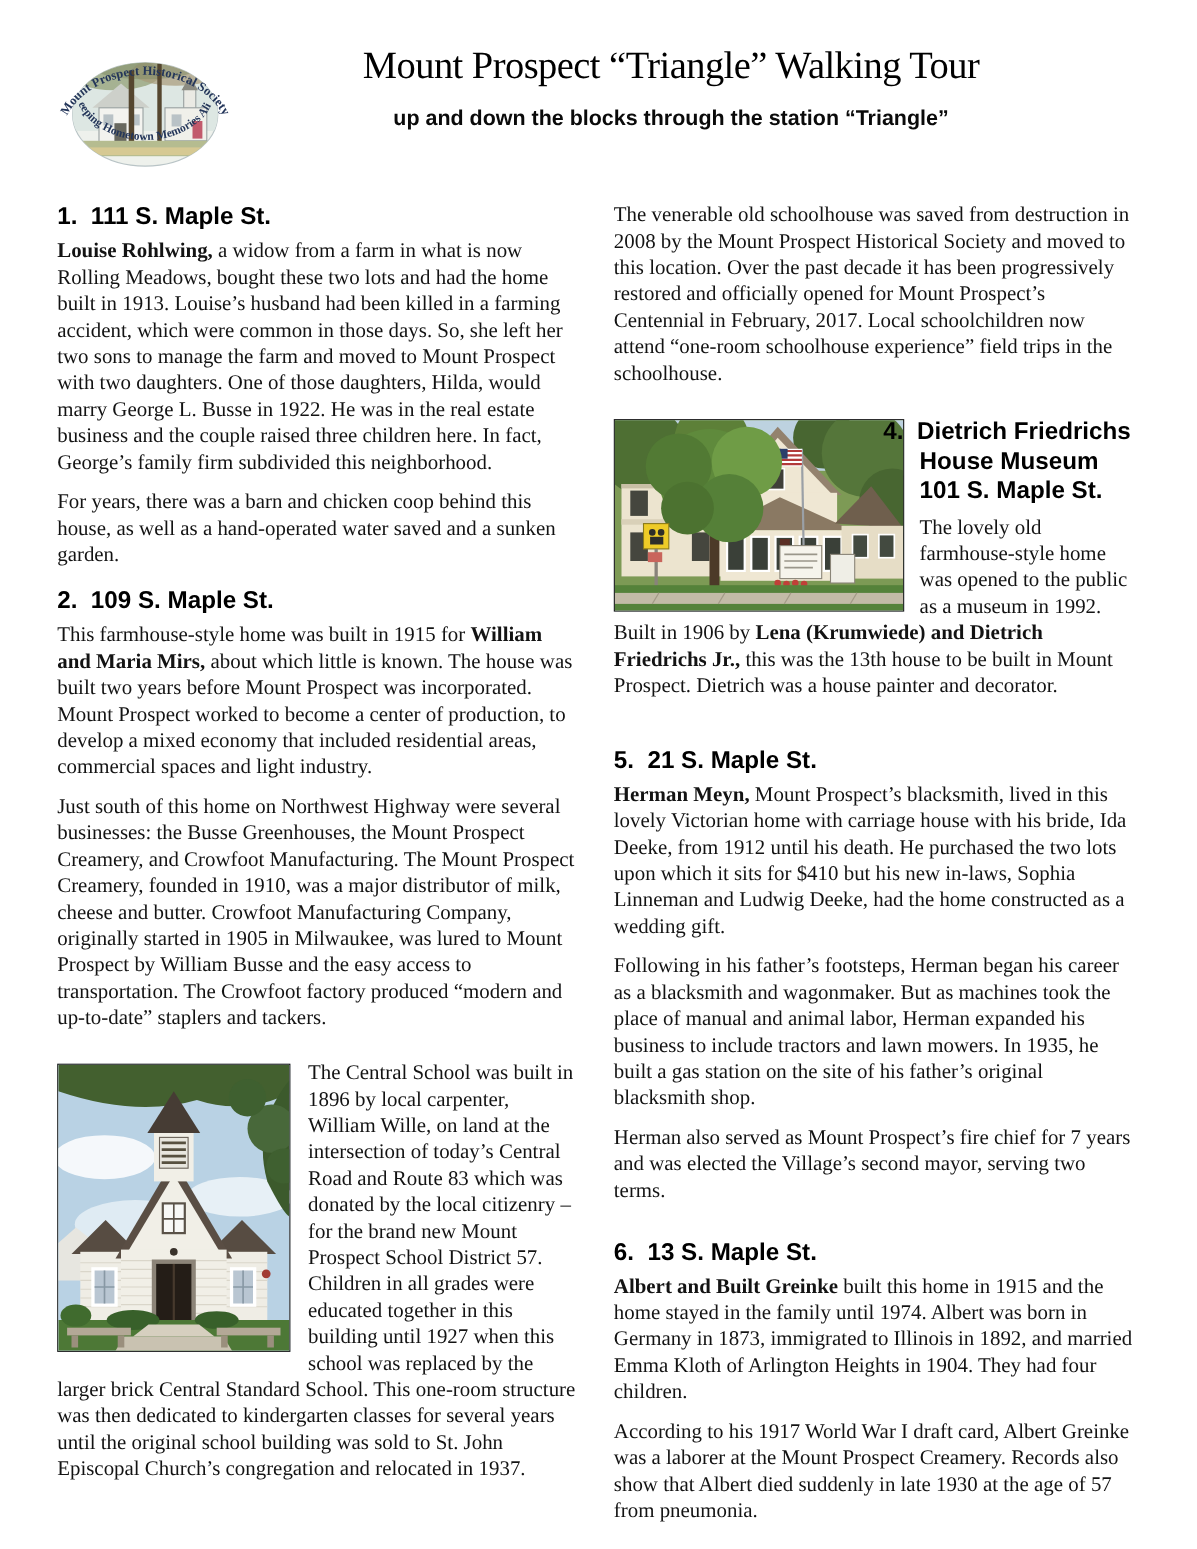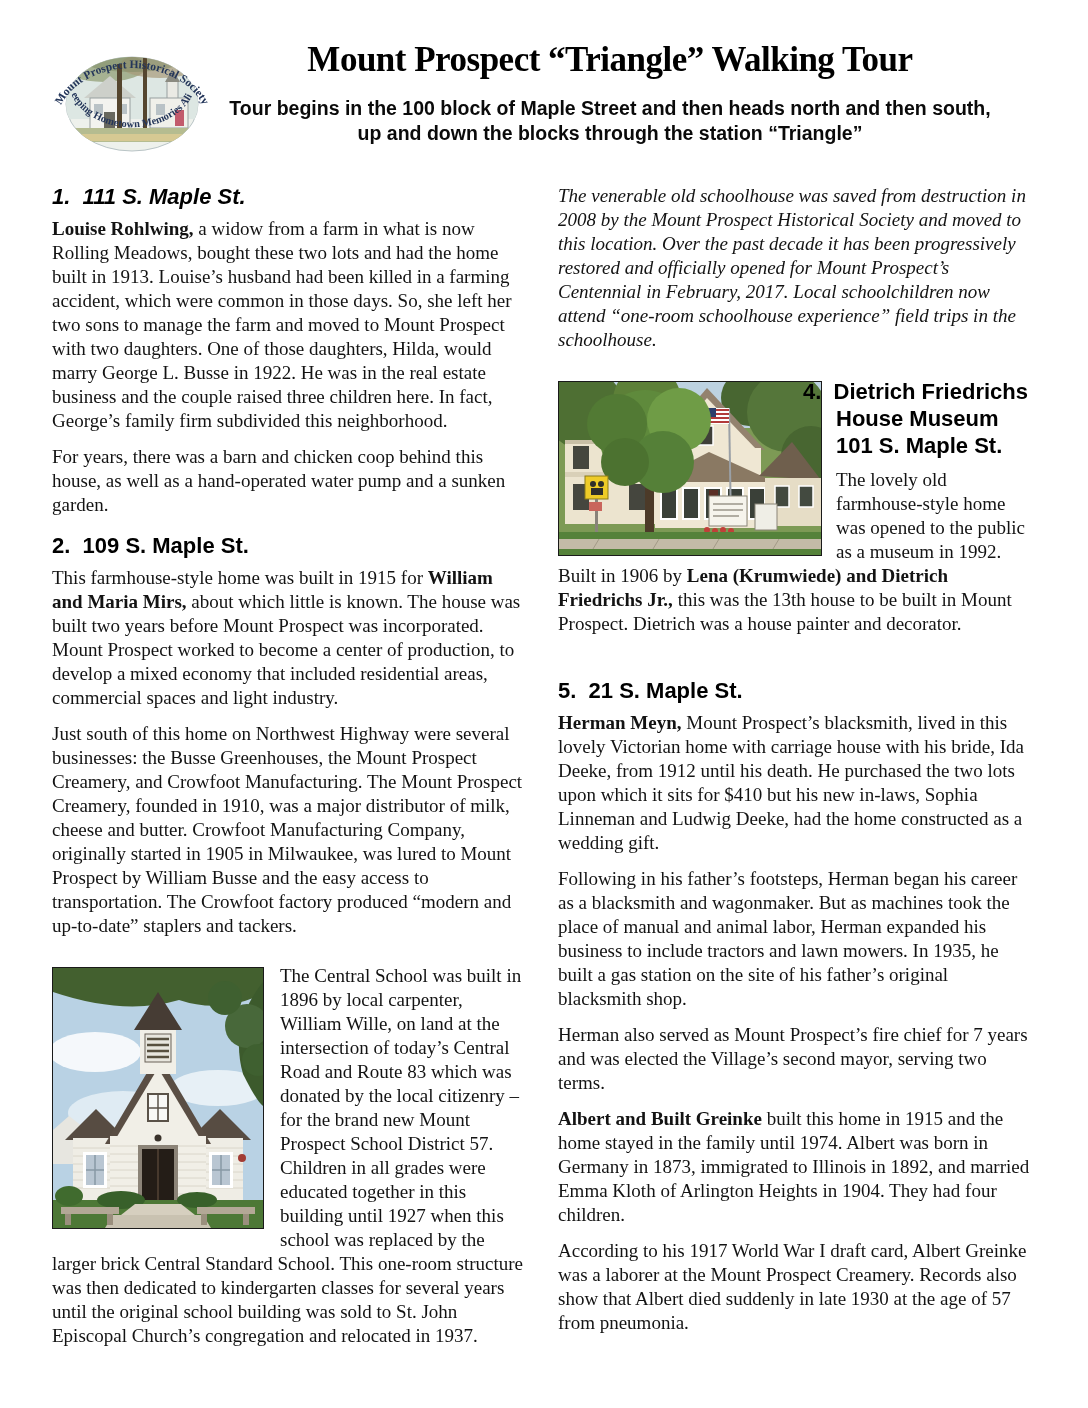--- a/index.html
+++ b/index.html
@@ -7,37 +7,37 @@
   .page {
     width:1088px; height:1408px; background:#ffffff;
     font-family:"Liberation Serif", serif; color:#131313;
     position:relative; overflow:hidden;
   }
   
   .header { position:relative; height:172px; }
   .logo { position:absolute; left:48px; top:40px; }
   .title-wrap { position:absolute; left:210px; top:40px; width:800px; text-align:center; }
   .doc-title {
-    font-family:"Liberation Serif", serif; font-weight:700;
+    font-family:"Liberation Serif", serif; font-weight:400;
     font-size:35px; color:#000; margin:0 0 16px 0; letter-spacing:-0.5px;
   }
   .subtitle {
     font-family:"Liberation Sans", sans-serif; font-weight:700;
     font-size:19.5px; line-height:25px; color:#0a0a0a;
   }
   
   .columns { display:flex; gap:35px; padding:0 52px; margin-top:12px; }
   .col { flex:none; }
   .col-left  { width:471px; }
   .col-right { width:478px; }
   .sec-head {
     font-family:"Liberation Sans", sans-serif; font-weight:700;
     font-size:22px; line-height:26px; color:#000; margin:16px 0 7px 0;
   }
-  .col > :first-child { margin-top:0;font-style:italic; }
+  .col > :first-child { margin-top:0; }
   p.body { font-size:19px; line-height:24px; margin:0 0 12px 0; }
   p.body b { font-weight:700;margin-top:12px; }
   .multiline-head {
     font-family:"Liberation Sans", sans-serif; font-weight:700;
     font-size:22px; line-height:27px; color:#000;
     margin:0 0 9px 0; padding-left:33px; text-indent:-33px;
   }
   .multiline-head .head-line { display:block; }
   .multiline-head .head-line + .head-line { text-indent:0; }
   .section { margin-top:26px; }
@@ -92,33 +92,32 @@
         </text>
         <text font-family="Liberation Serif, serif" font-size="10.5" font-weight="700" fill="#24365a">
           <textPath href="#arcBot" startOffset="50%" text-anchor="middle">Keeping Hometown Memories Alive</textPath>
         </text>
       </svg>
     </div>
 
     <div class="title-wrap">
       <h1 class="doc-title">Mount Prospect “Triangle” Walking Tour</h1>
       <div class="subtitle">
-        <div>Tour begins in the 100 block of Maple Street and then heads north and then south,</div>
         <div>up and down the blocks through the station “Triangle”</div>
       </div>
     </div>
   </div>
 
   <div class="columns">
 
     <div class="col col-left">
 
       <h2 class="sec-head">1.&nbsp; 111 S. Maple St.</h2>
       <p class="body"><b>Louise Rohlwing,</b><span> a widow from a farm in what is now Rolling Meadows, bought these two lots and had the home built in 1913. Louise’s husband had been killed in a farming accident, which were common in those days.  So, she left her two sons to manage the farm and moved to Mount Prospect with two daughters.  One of those daughters, Hilda, would marry George L. Busse in 1922. He was in the real estate business and the couple raised three children here. In fact, George’s family firm subdivided this neighborhood.</span></p>
-      <p class="body">For years, there was a barn and chicken coop behind this house, as well as a hand-operated water pump and a sunken garden.</p>
+      <p class="body">For years, there was a barn and chicken coop behind this house, as well as a hand-operated water saved and a sunken garden.</p>
 
       <h2 class="sec-head">2.&nbsp; 109 S. Maple St.</h2>
       <p class="body"><span>This farmhouse-style home was built in 1915 for </span><b>William and Maria Mirs,</b><span> about which little is known. The house was built two years before Mount Prospect was incorporated. Mount Prospect worked to become a center of production, to develop a mixed economy that included residential areas, commercial spaces and light industry.</span></p>
       <p class="body">Just south of this home on Northwest Highway were several businesses: the Busse Greenhouses, the Mount Prospect Creamery, and Crowfoot Manufacturing. The Mount Prospect Creamery, founded in 1910, was a major distributor of milk, cheese and butter.  Crowfoot Manufacturing Company, originally started in 1905 in Milwaukee, was lured to Mount Prospect by William Busse and the easy access to transportation.  The Crowfoot factory produced “modern and up-to-date” staplers and tackers.</p>
 
       <div class="section">
         <div class="photo school">
           <svg width="210" height="260" viewBox="0 0 210 260">
             <rect width="210" height="260" fill="#b9d2e4"></rect>
             <ellipse cx="42" cy="84" rx="46" ry="20" fill="#ffffff" opacity="0.85"></ellipse>
@@ -299,17 +298,18 @@
           <span class="head-line">101 S. Maple St.</span>
         </div>
         <p class="body"><span>The lovely old farmhouse-style home was opened to the public as a museum in 1992. Built in 1906 by </span><b>Lena (Krumwiede) and Dietrich Friedrichs Jr.,</b><span> this was the 13th house to be built in Mount Prospect. Dietrich was a house painter and decorator.</span></p>
       </div>
 
       <h2 class="sec-head mt-lg">5.&nbsp; 21 S. Maple St.</h2>
       <p class="body"><b>Herman Meyn,</b><span> Mount Prospect’s blacksmith, lived in this lovely Victorian home with carriage house with his bride, Ida Deeke, from 1912 until his death. He purchased the two lots upon which it sits for $410 but his new in-laws, Sophia Linneman and Ludwig Deeke, had the home constructed as a wedding gift.</span></p>
       <p class="body">Following in his father’s footsteps, Herman began his career as a blacksmith and wagonmaker. But as machines took the place of manual and animal labor, Herman expanded his business to include tractors and lawn mowers. In 1935, he built a gas station on the site of his father’s original blacksmith shop.</p>
       <p class="body">Herman also served as Mount Prospect’s fire chief for 7 years and was elected the Village’s second mayor, serving two terms.</p>
 
+      <h2 class="sec-head mt-lg">6.&nbsp; 13 S. Maple St.</h2>
       <p class="body"><b>Albert and Built Greinke</b><span> built this home in 1915 and the home stayed in the family until 1974.   Albert was born in Germany in 1873, immigrated to Illinois in 1892, and married Emma Kloth of Arlington Heights in 1904.  They had four children.</span></p>
       <p class="body">According to his 1917 World War I draft card, Albert Greinke was a laborer at the Mount Prospect Creamery. Records also show that Albert died suddenly in late 1930 at the age of 57 from pneumonia.</p>
     </div>
   </div>
 </div>
 
 </body></html>

